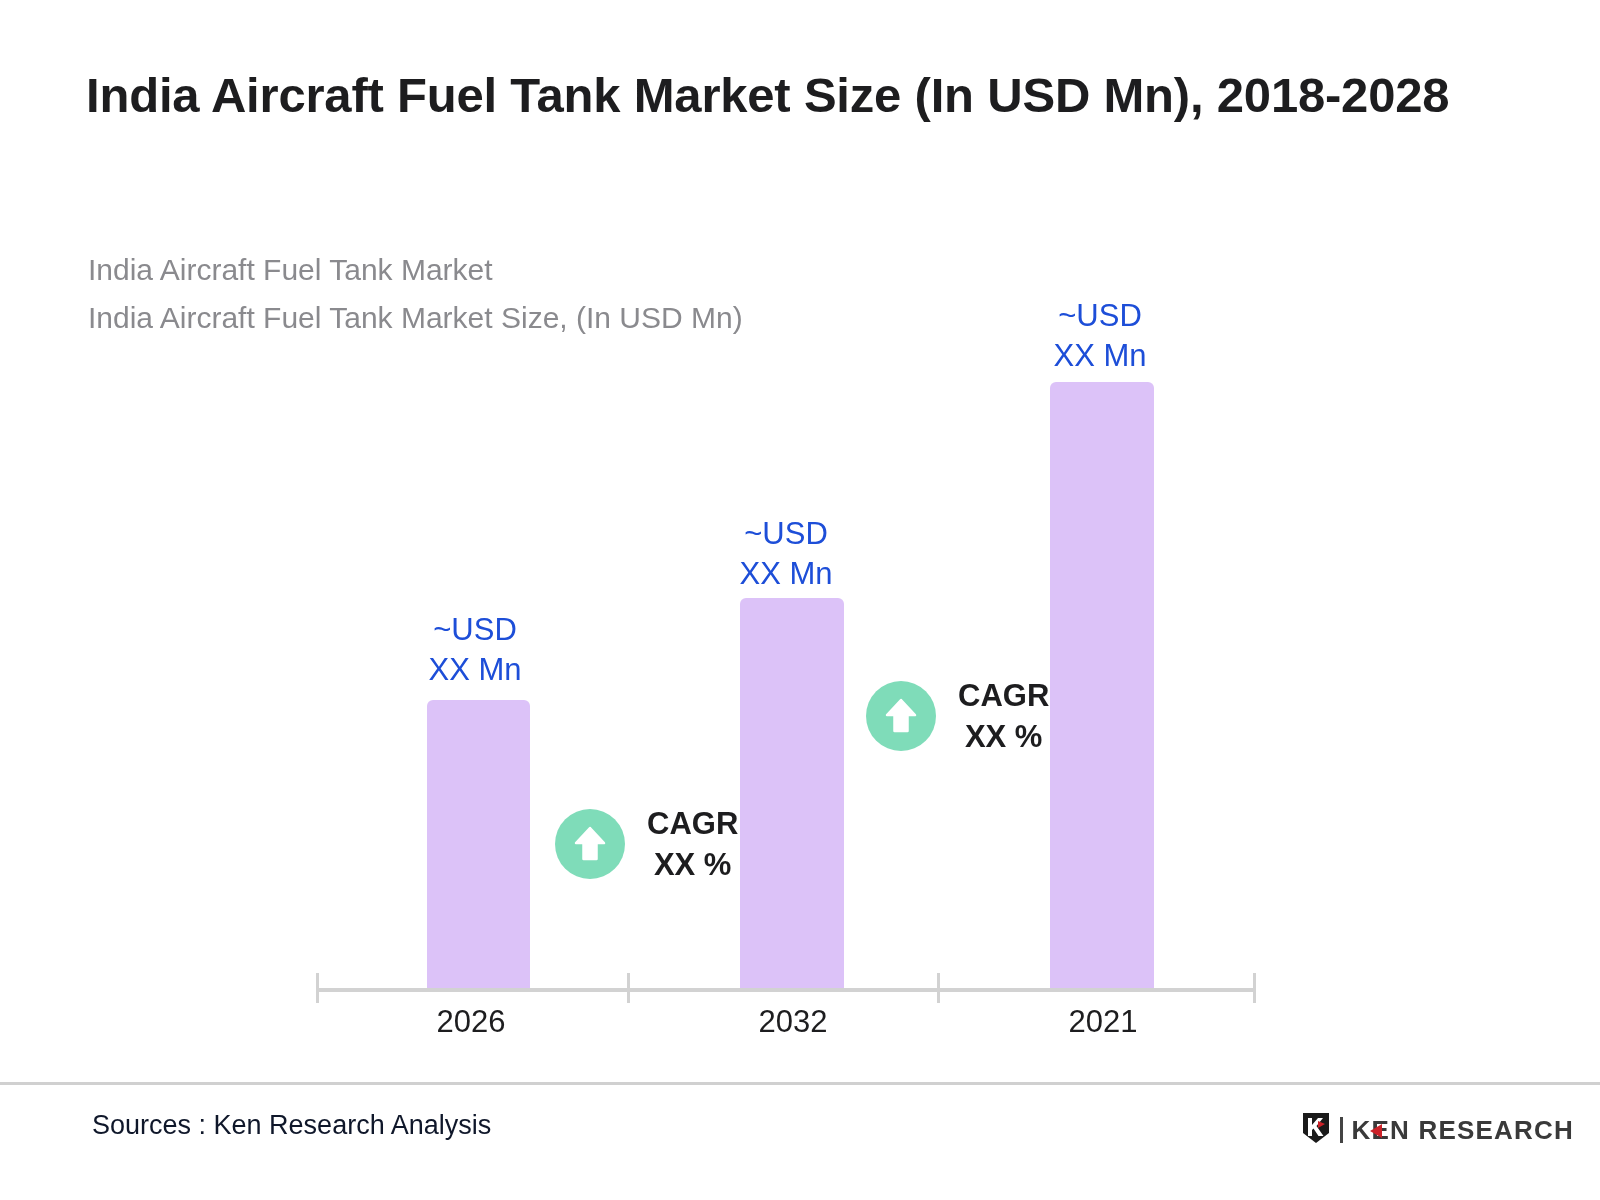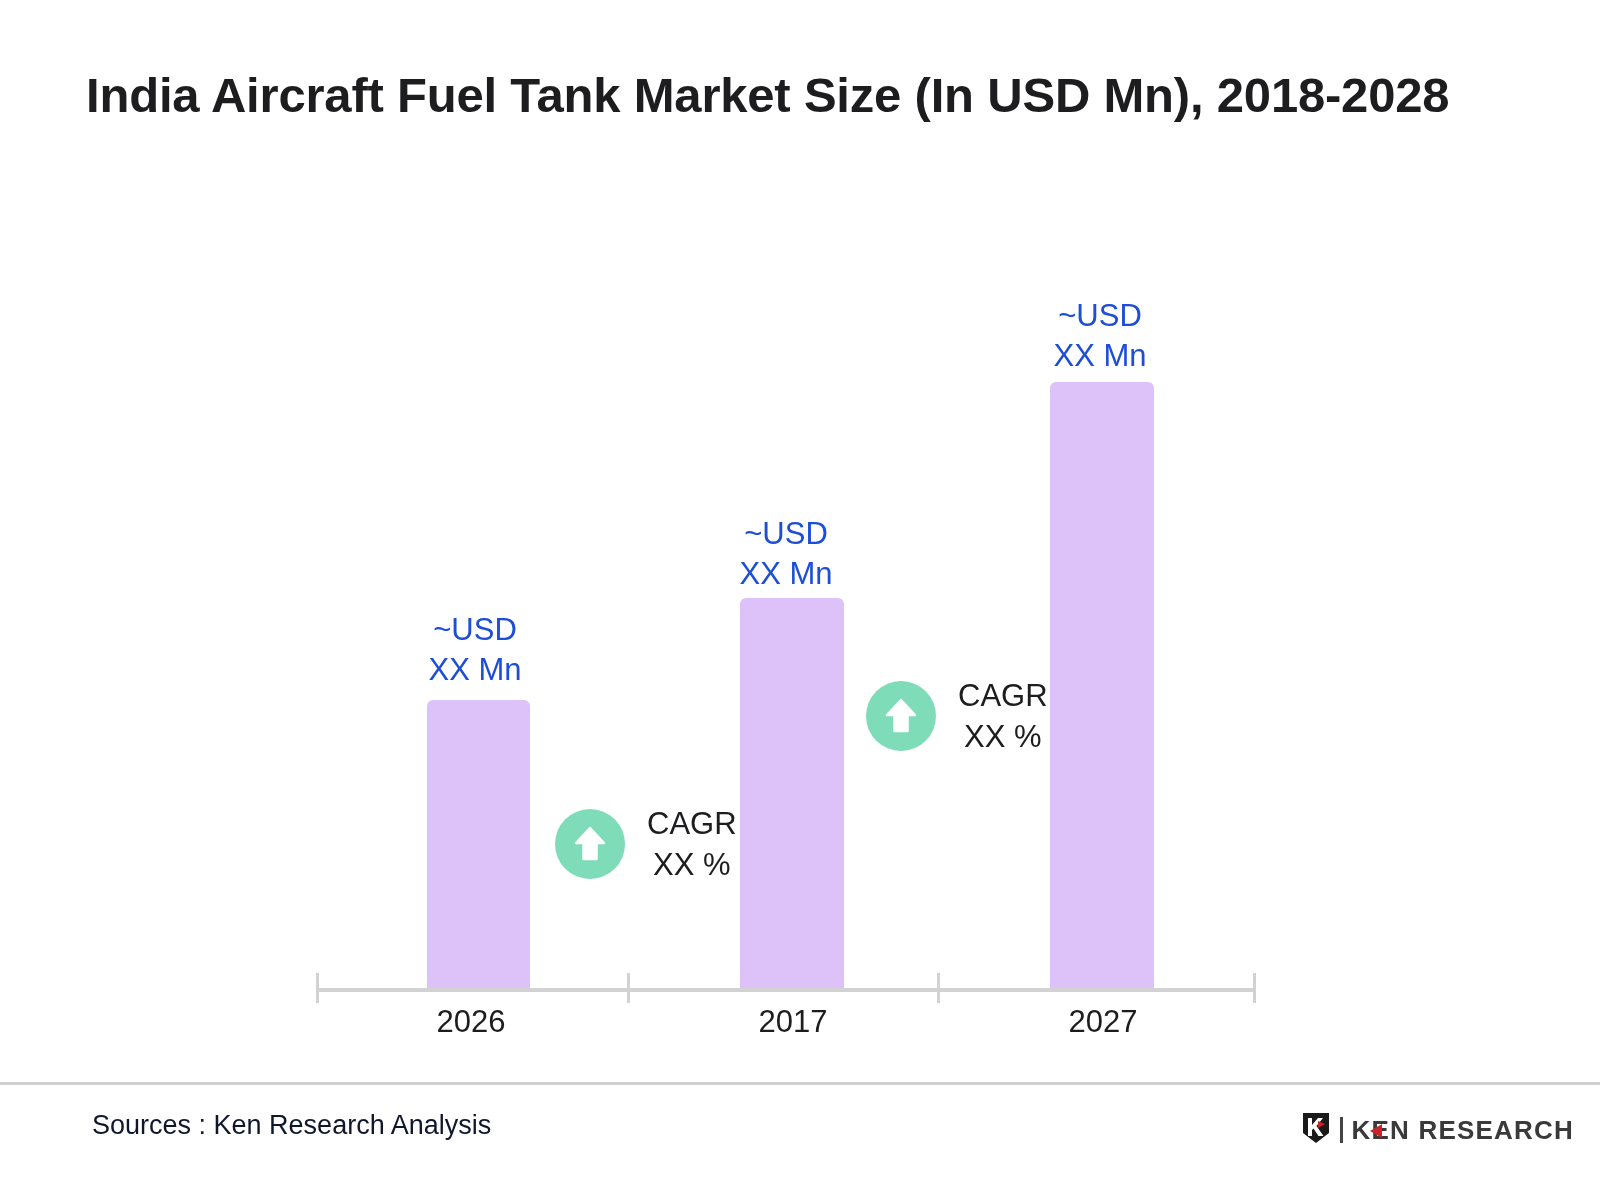--- a/index.html
+++ b/index.html
@@ -110,21 +110,21 @@
     justify-content: center;
     flex: 0 0 auto;
   }
   .cagr-text {
     font-size: 31px;
     line-height: 1.33;
     color: #1d1d1f;
     text-align: center;
     white-space: nowrap;
   }
-  .cagr-text span { display: block; }
+  .cagr-text span { display: block; font-weight: bold; }
 
   
   .footer-rule {
     position: absolute;
     left: 0;
     top: 1082px;
     width: 1600px;
     height: 3px;
     background: #d0d0d0;
   }
@@ -164,20 +164,24 @@
     top: 8px;
   }
 </style>
 </head>
 <body>
 
 <div class="slide">
 
   <div class="title">India Aircraft Fuel Tank Market Size (In USD Mn), 2018-2028</div>
 
+  <div class="subtitle-block">
+    <span class="subtitle-line">India Aircraft Fuel Tank Market</span>
+    <span class="subtitle-line">India Aircraft Fuel Tank Market Size, (In USD Mn)</span>
+  </div>
 
   <div class="plot">
 
     <div class="bar-label" style="left:375px; top:610px; width:200px;">
       <span>~USD</span>
       <span>XX Mn</span>
     </div>
     <div class="bar" style="left:427px; top:700px; width:103px; height:290px;"></div>
 
     <div class="bar-label" style="left:686px; top:514px; width:200px;">
@@ -216,22 +220,22 @@
       </div>
     </div>
 
     <div class="axis-line"></div>
     <div class="tick" style="left:316px;"></div>
     <div class="tick" style="left:627px;"></div>
     <div class="tick" style="left:937px;"></div>
     <div class="tick" style="left:1253px;"></div>
 
     <div class="cat-label" style="left:371px; top:1004px;">2026</div>
-    <div class="cat-label" style="left:693px; top:1004px;">2017</div>
-    <div class="cat-label" style="left:1003px; top:1004px;">2027</div>
+    <div class="cat-label" style="left:693px; top:1004px;">2032</div>
+    <div class="cat-label" style="left:1003px; top:1004px;">2021</div>
   </div>
 
   <div class="footer-rule"></div>
   <div class="sources">Sources : Ken Research Analysis</div>
 
   <div class="logo">
     <span class="logo-mark">
       <svg width="30" height="32" viewBox="0 0 30 32" aria-hidden="true">
         <path d="M2 1 H28 V21 L15 31 L2 21 Z" fill="#1a1a1a"></path>
         <path d="M7 6 H11 V13 L17 6 H22 L15.5 14 L22.5 24 H17.5 L12.5 16.5 L11 18 V24 H7 Z" fill="#ffffff"></path>

